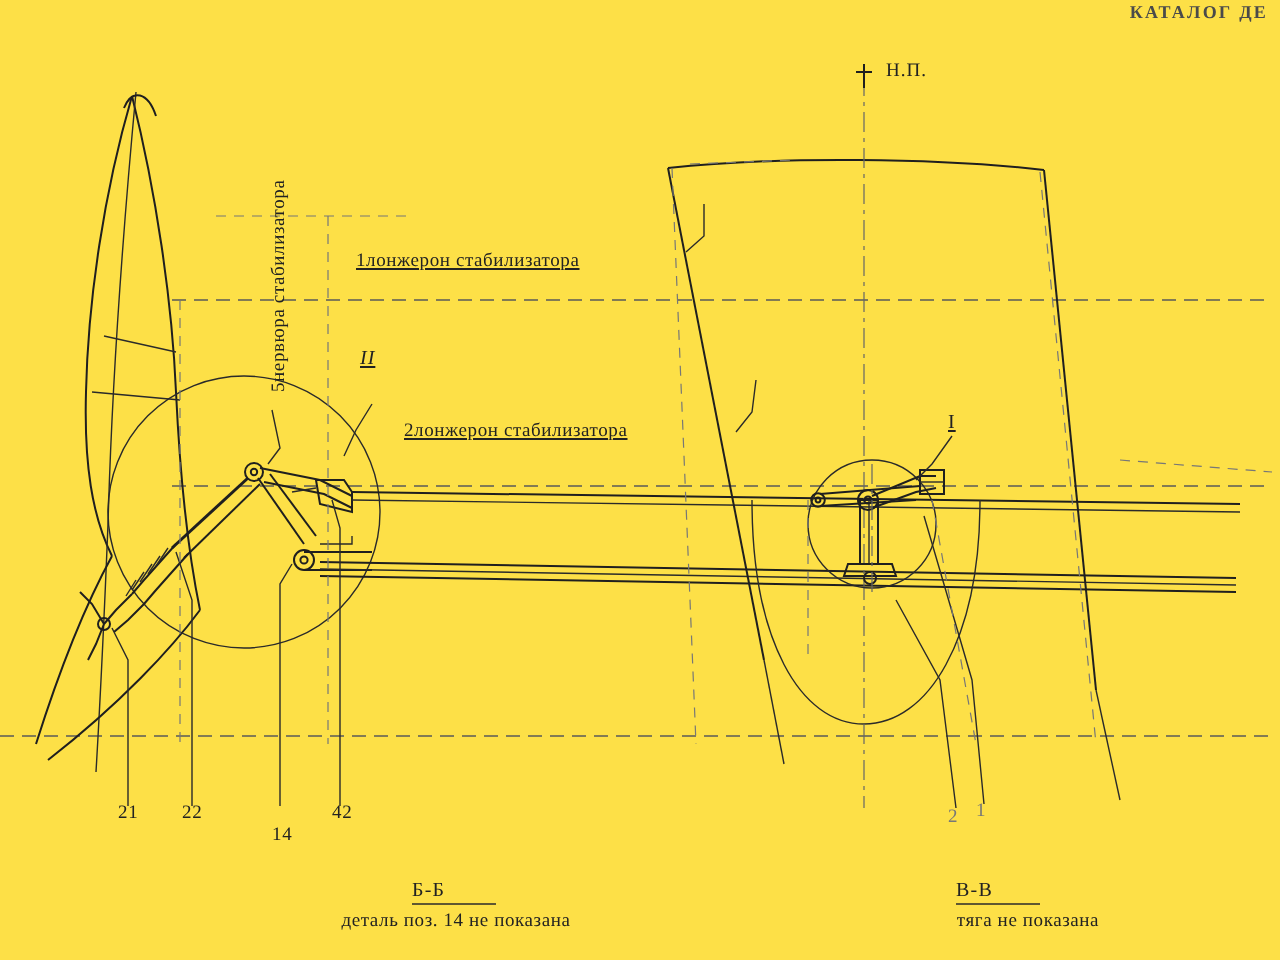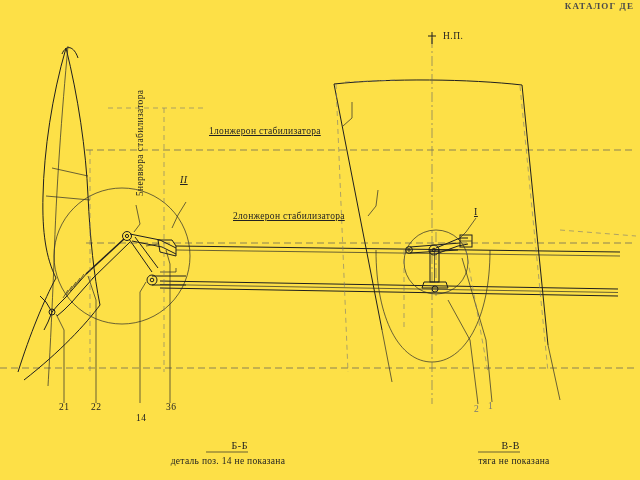--- a/index.html
+++ b/index.html
@@ -28,21 +28,21 @@
     font-weight:600;
   }
   .lbl{
     position:absolute;
     font-family:"Liberation Serif", serif;
     font-size:9.5px;
     color:#222;
     white-space:nowrap;
     letter-spacing:.3px;
   }
-  .lbl.u{text-decoration:underline;margin-left:31px;}
+  .lbl.u{text-decoration:underline;}
   .rot{
     transform-origin:0 0;
     transform:rotate(-90deg);
   }
   .callout{
     position:absolute;
     font-family:"Liberation Serif", serif;
     font-size:10px;
     color:#222;
     text-decoration:underline;
@@ -53,21 +53,21 @@
     font-family:"Liberation Serif", serif;
     font-size:9.5px;
     color:#222;
     letter-spacing:.4px;
   }
   .secttl{
     position:absolute;
     font-family:"Liberation Serif", serif;
     font-size:10px;
     color:#222;
-    text-align:right;
+    text-align:left;
     letter-spacing:.6px;
   }
   .sectsub{
     position:absolute;
     font-family:"Liberation Serif", serif;
     font-size:9.5px;
     color:#222;
     text-align:center;
     white-space:nowrap;
     letter-spacing:.3px;
@@ -285,21 +285,21 @@
 
   <div class="lbl u" style="left:202px;top:211px;">2лонжерон стабилизатора</div>
 
   <div class="callout" style="left:180px;top:174px;font-style:italic;">II</div>
 
   <div class="callout" style="left:474px;top:206px;">I</div>
 
   <div class="num" style="left:59px;top:402px;">21</div>
   <div class="num" style="left:91px;top:402px;">22</div>
   <div class="num" style="left:136px;top:389px;margin-top:24px;">14</div>
-  <div class="num" style="left:166px;top:402px;">36</div>
+  <div class="num" style="left:166px;top:402px;">42</div>
   <div class="num" style="left:474px;top:404px;color:#777;">2</div>
   <div class="num" style="left:488px;top:401px;color:#777;">1</div>
 
   <div class="secttl" style="left:206px;top:440px;width:42px;">Б-Б</div>
   <div class="sectsub" style="left:78px;top:456px;width:300px;">деталь поз. 14 не показана</div>
 
   <div class="secttl" style="left:478px;top:440px;width:42px;">В-В</div>
   <div class="sectsub" style="left:394px;top:456px;width:240px;">тяга не показана</div>
 
 </div>

